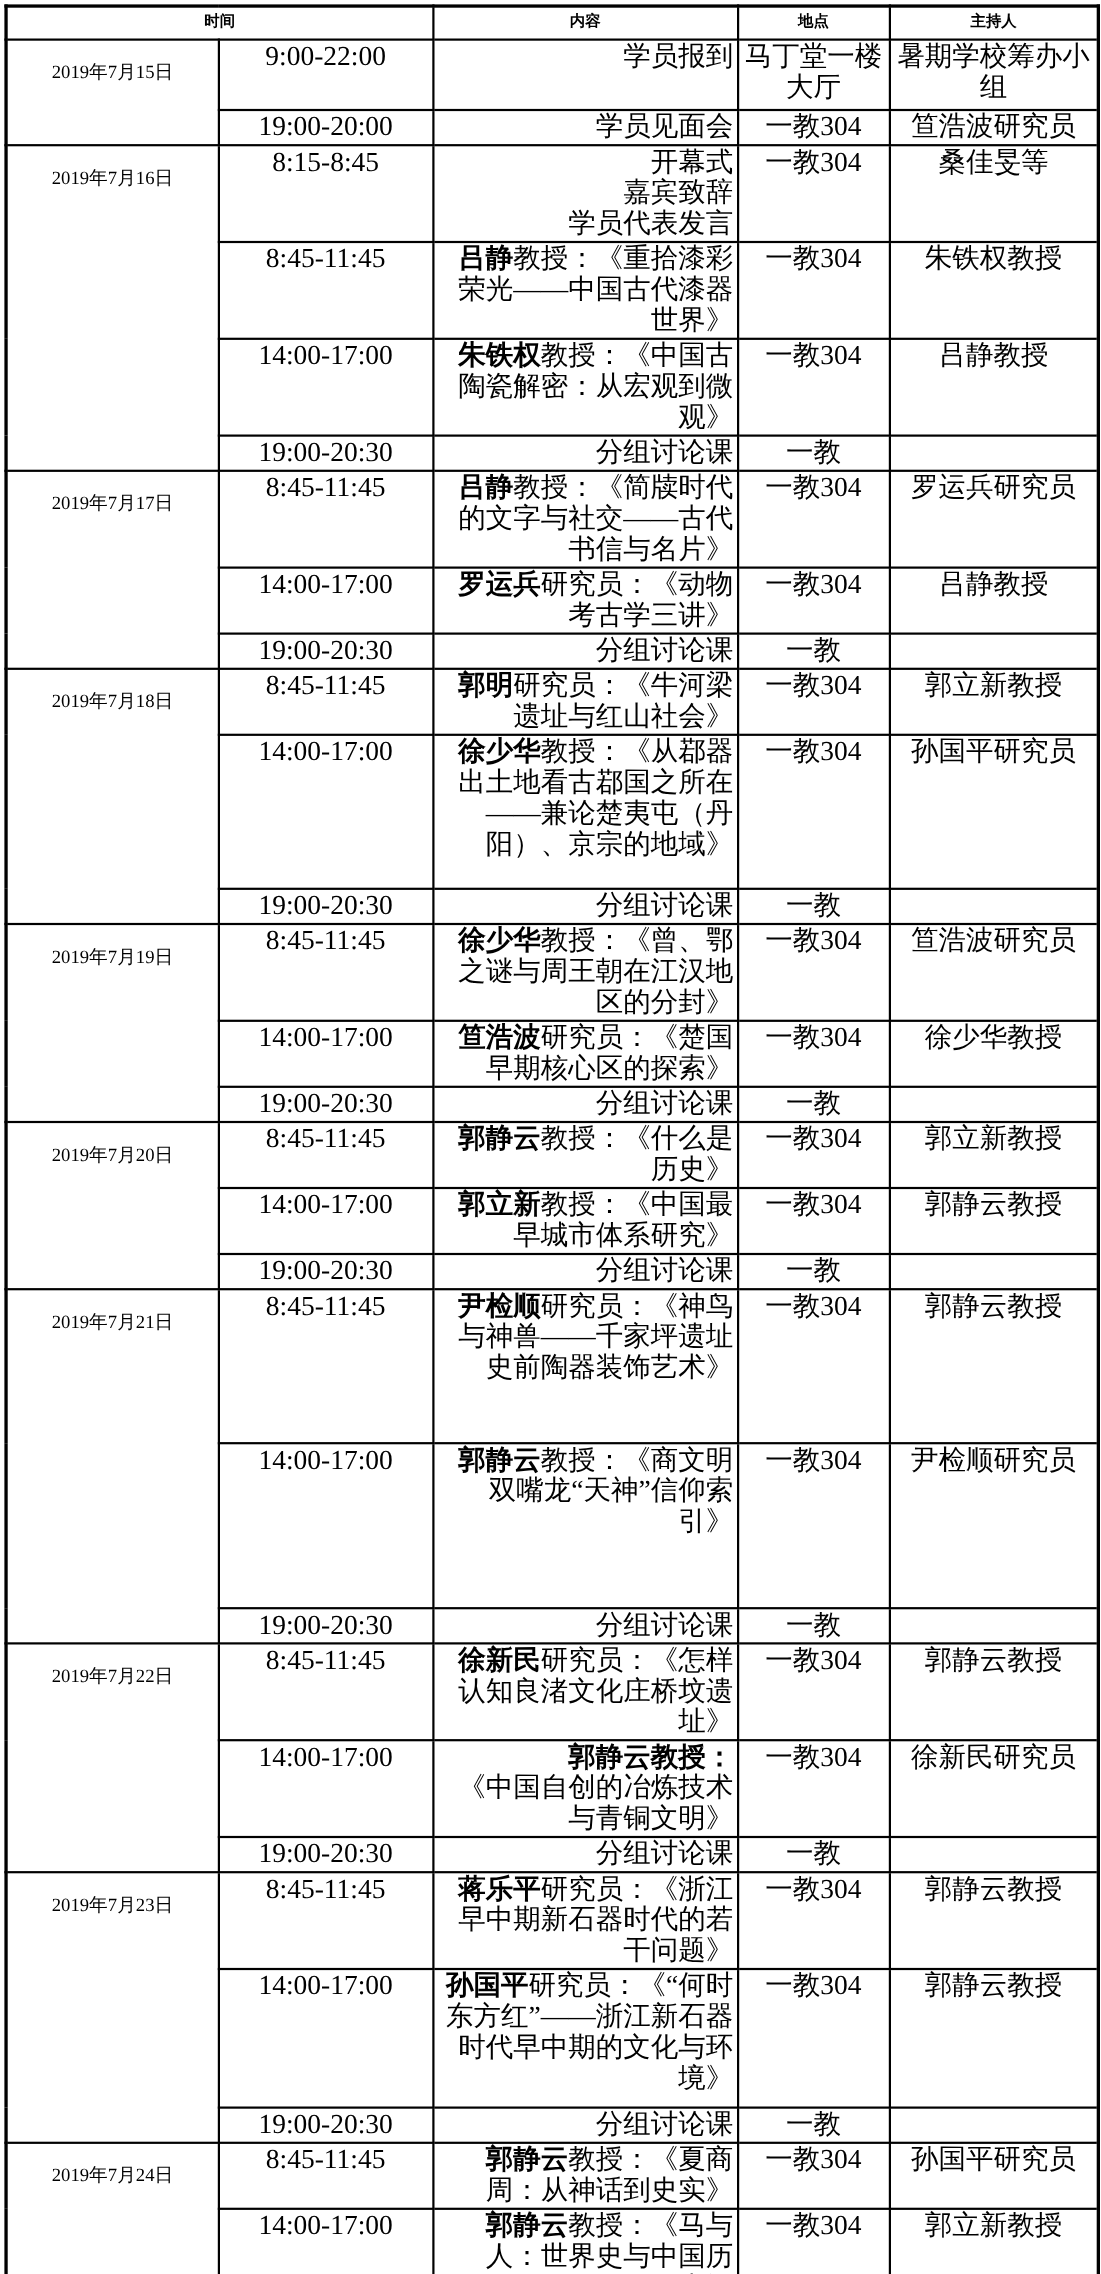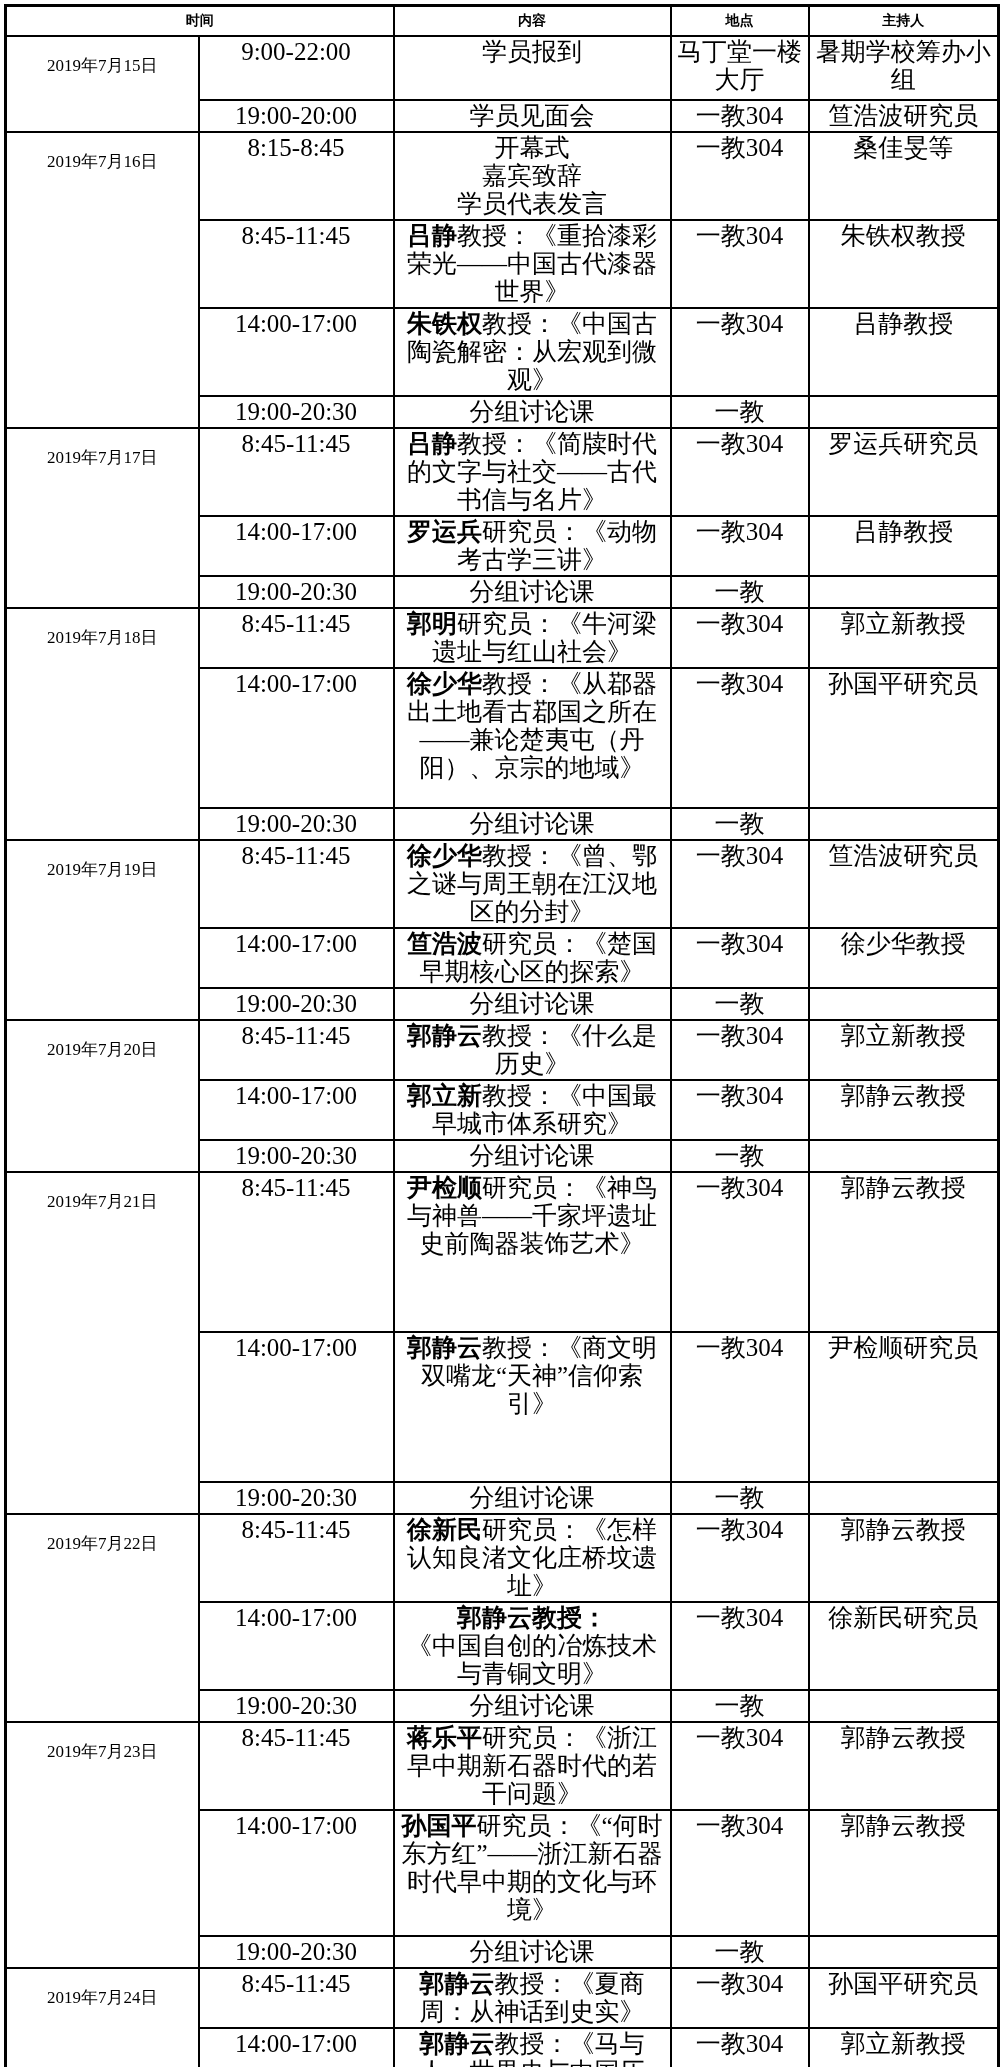--- a/index.html
+++ b/index.html
@@ -8,21 +8,21 @@
   table{border-collapse:collapse;width:993px;margin:4px 0 0 4px;border:3px solid #000;table-layout:fixed;}
   col.c-date{width:193px;}
   col.c-time{width:195px;}
   col.c-content{width:277px;}
   col.c-loc{width:138px;}
   col.c-host{width:190px;}
   th,td{border:2px solid #000;vertical-align:top;text-align:center;padding:1px 3px;overflow:hidden;}
   th{font-size:14px;font-weight:bold;height:26px;line-height:26px;}
   td{font-size:25px;line-height:28px;}
   td.date-cell{font-size:17px;line-height:27px;padding-top:15px;}
-  td.content-cell{white-space:pre-line;}
+  td.content-cell{white-space:pre-line;text-align:right;}
   td.content-cell b{font-weight:bold;}
 </style>
 </head>
 <body>
 
 <div class="sheet">
   <table>
     <colgroup>
       <col class="c-date">
         <col class="c-time">
@@ -148,21 +148,21 @@
           <td class="content-cell"><b>郭立新</b>教授：《中国最早城市体系研究》</td>
           <td class="location-cell">一教304</td>
           <td class="host-cell">郭静云教授</td>
         </tr>
         <tr style="height: 30px;">
           <td class="time-cell">19:00-20:30</td>
           <td class="content-cell">分组讨论课</td>
           <td class="location-cell">一教</td>
           <td class="host-cell"></td>
         </tr>
-        <tr style="height: 160px;">
+        <tr style="height: 140px;">
           <td class="date-cell" rowspan="3">2019年7月21日</td>
           <td class="time-cell">8:45-11:45</td>
           <td class="content-cell"><b>尹检顺</b>研究员：《神鸟与神兽——千家坪遗址史前陶器装饰艺术》</td>
           <td class="location-cell">一教304</td>
           <td class="host-cell">郭静云教授</td>
         </tr>
         <tr style="height: 150px;">
           <td class="time-cell">14:00-17:00</td>
           <td class="content-cell"><b>郭静云</b>教授：《商文明双嘴龙“天神”信仰索引》</td>
           <td class="location-cell">一教304</td>

